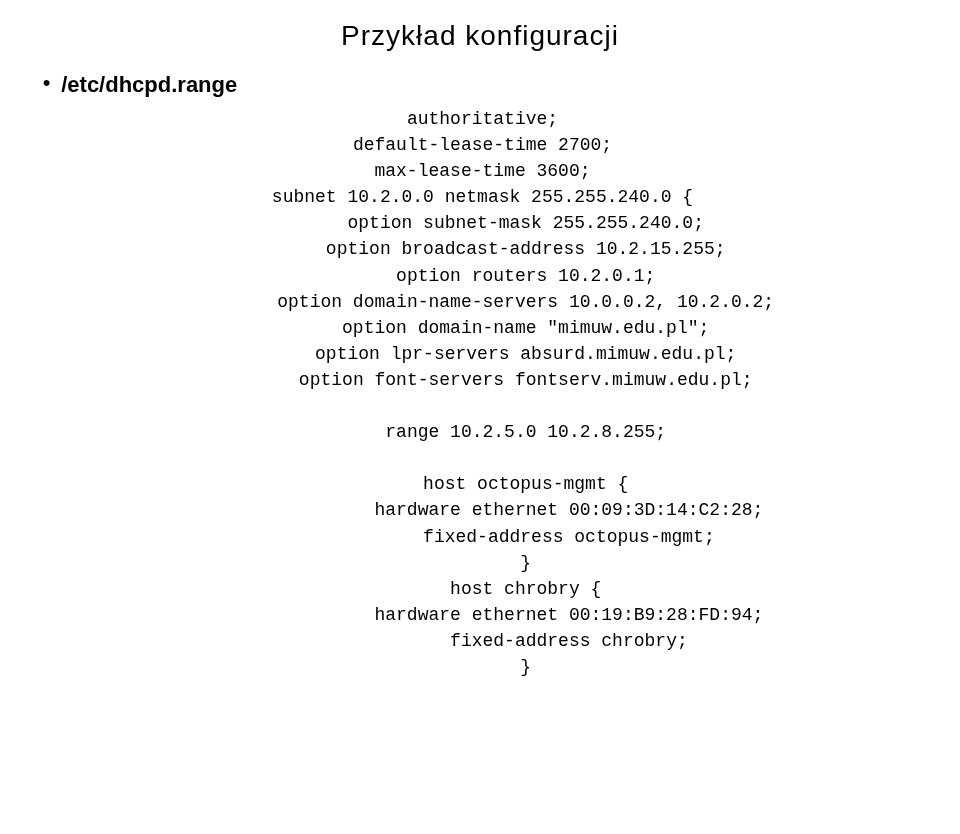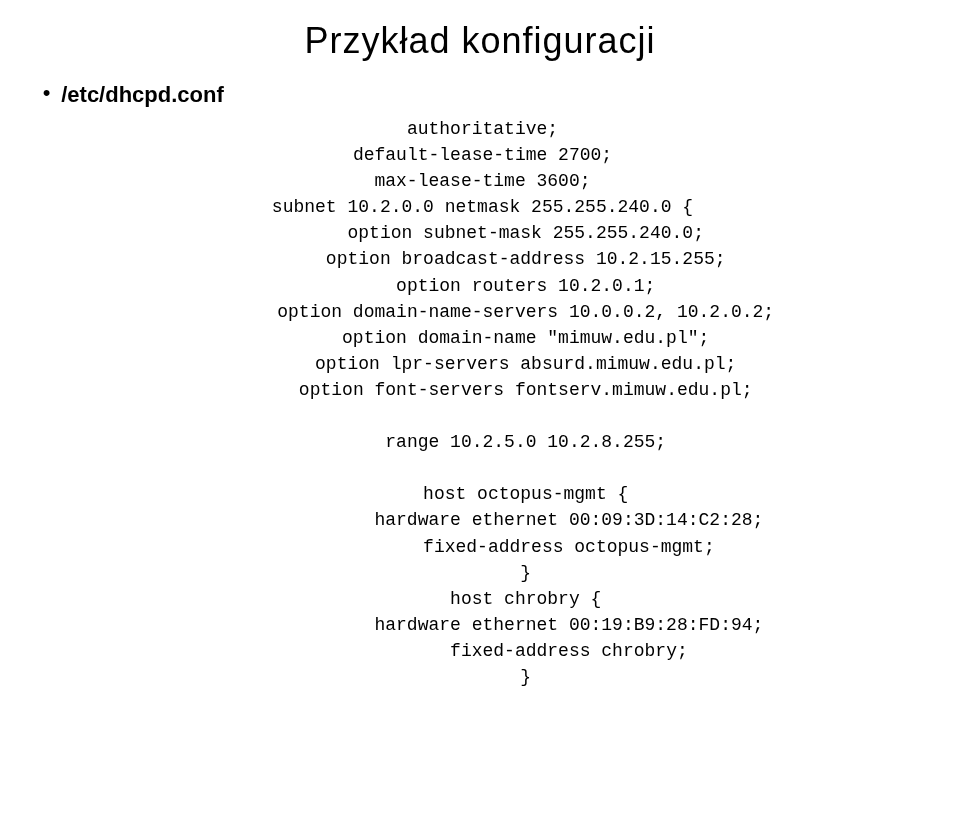--- a/index.html
+++ b/index.html
@@ -23,21 +23,21 @@
       padding: 20px 30px 30px 30px;
     }
 
     .title-section {
       text-align: center;
       margin-bottom: 20px;
     }
 
     .page-title {
       font-family: Arial, Helvetica, sans-serif;
-      font-size: 36px;
+      font-size: 28px;
       font-weight: normal;
       color: #000000;
       letter-spacing: 1px;
     }
 
     .content-section {
       padding: 0 10px;
     }
 
     .file-header {
@@ -75,21 +75,21 @@
 <div class="page-container">
 
   <div class="title-section">
     <h1 class="page-title">Przykład konfiguracji</h1>
   </div>
 
   <div class="content-section">
 
     <div class="file-header">
       <span class="bullet">•</span>
-      <span class="file-name">/etc/dhcpd.conf</span>
+      <span class="file-name">/etc/dhcpd.range</span>
     </div>
 
     <div class="code-block" id="code-output">authoritative;
 default-lease-time 2700;
 max-lease-time 3600;
 subnet 10.2.0.0 netmask 255.255.240.0 {
         option subnet-mask 255.255.240.0;
         option broadcast-address 10.2.15.255;
         option routers 10.2.0.1;
         option domain-name-servers 10.0.0.2, 10.2.0.2;

